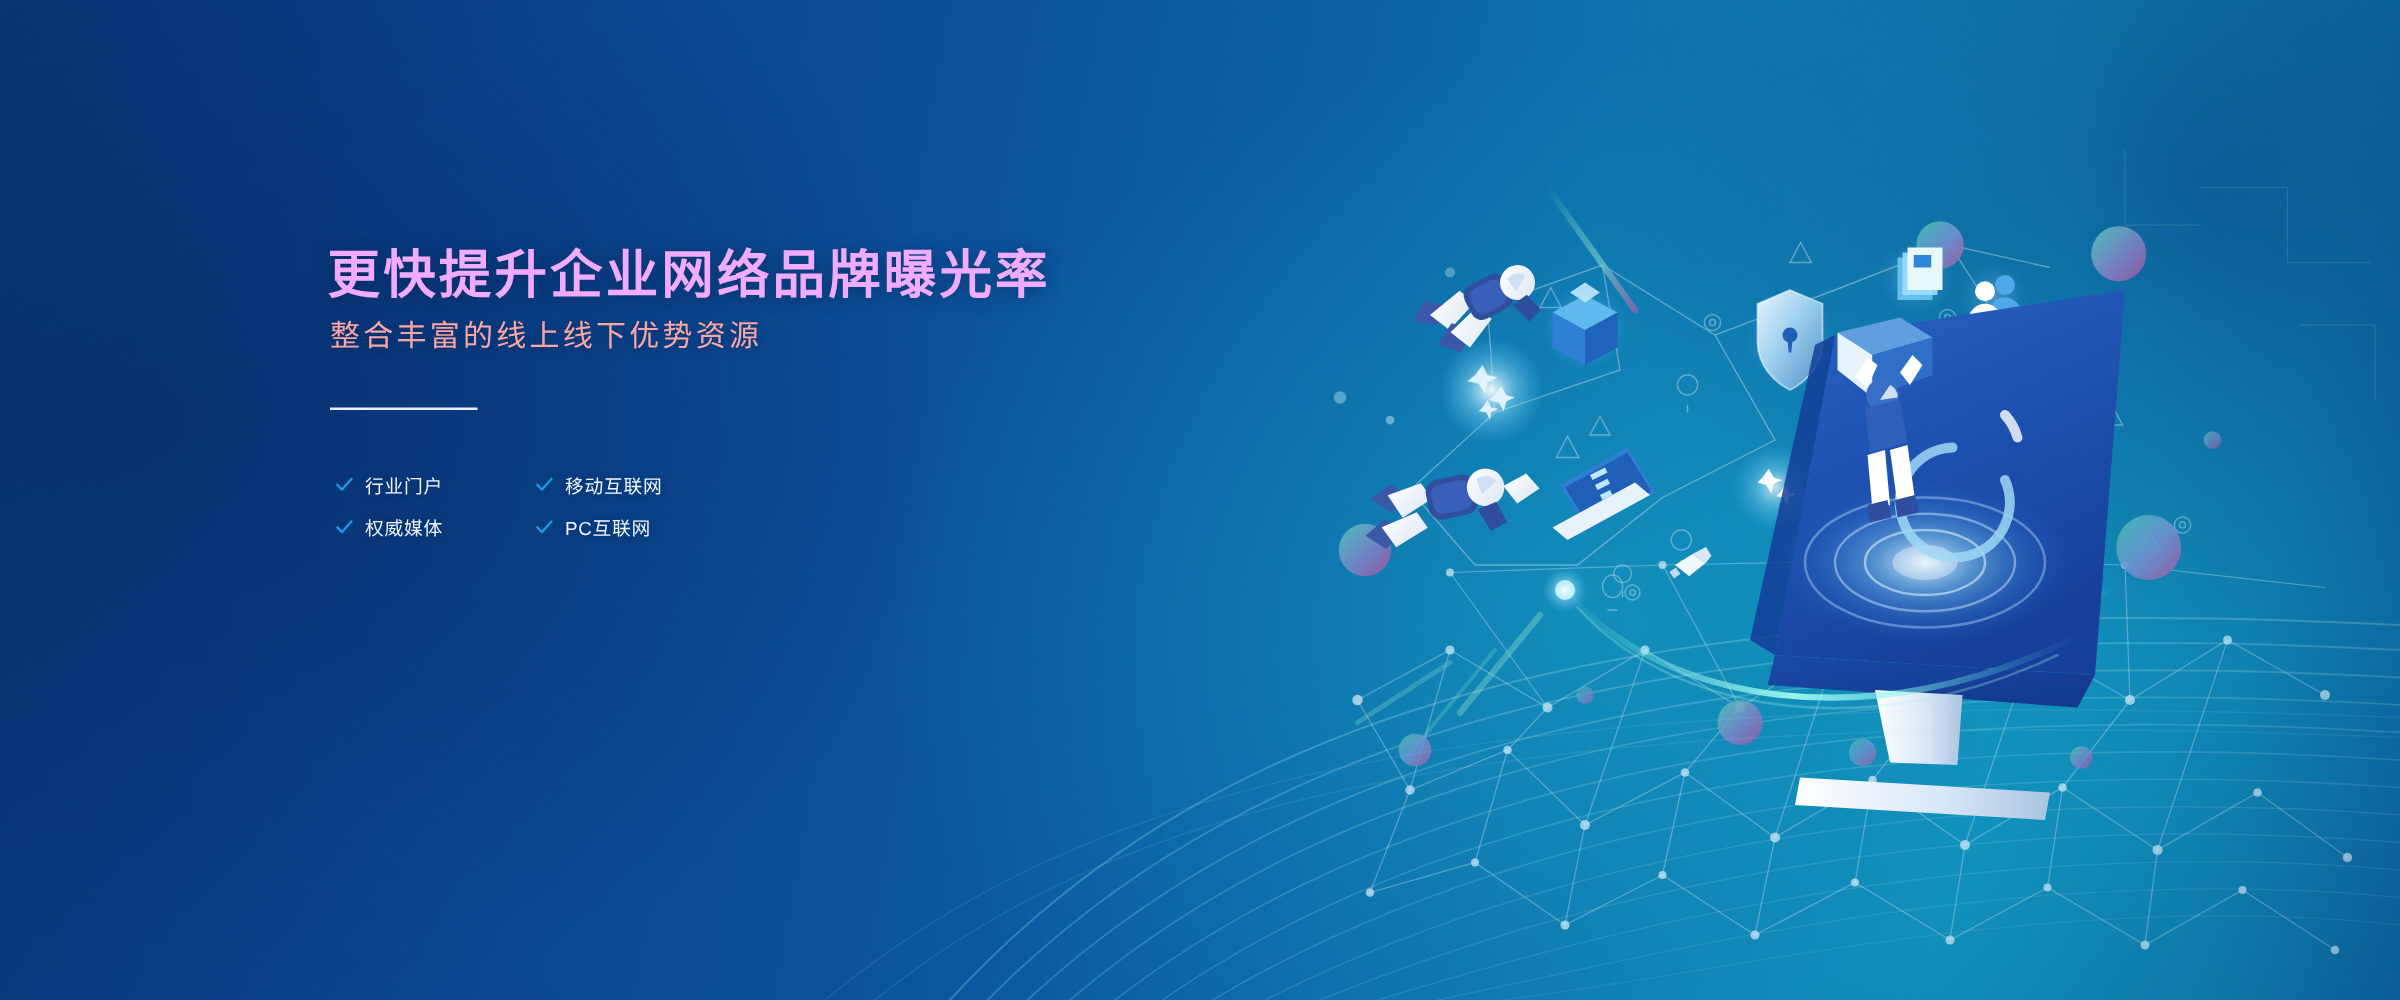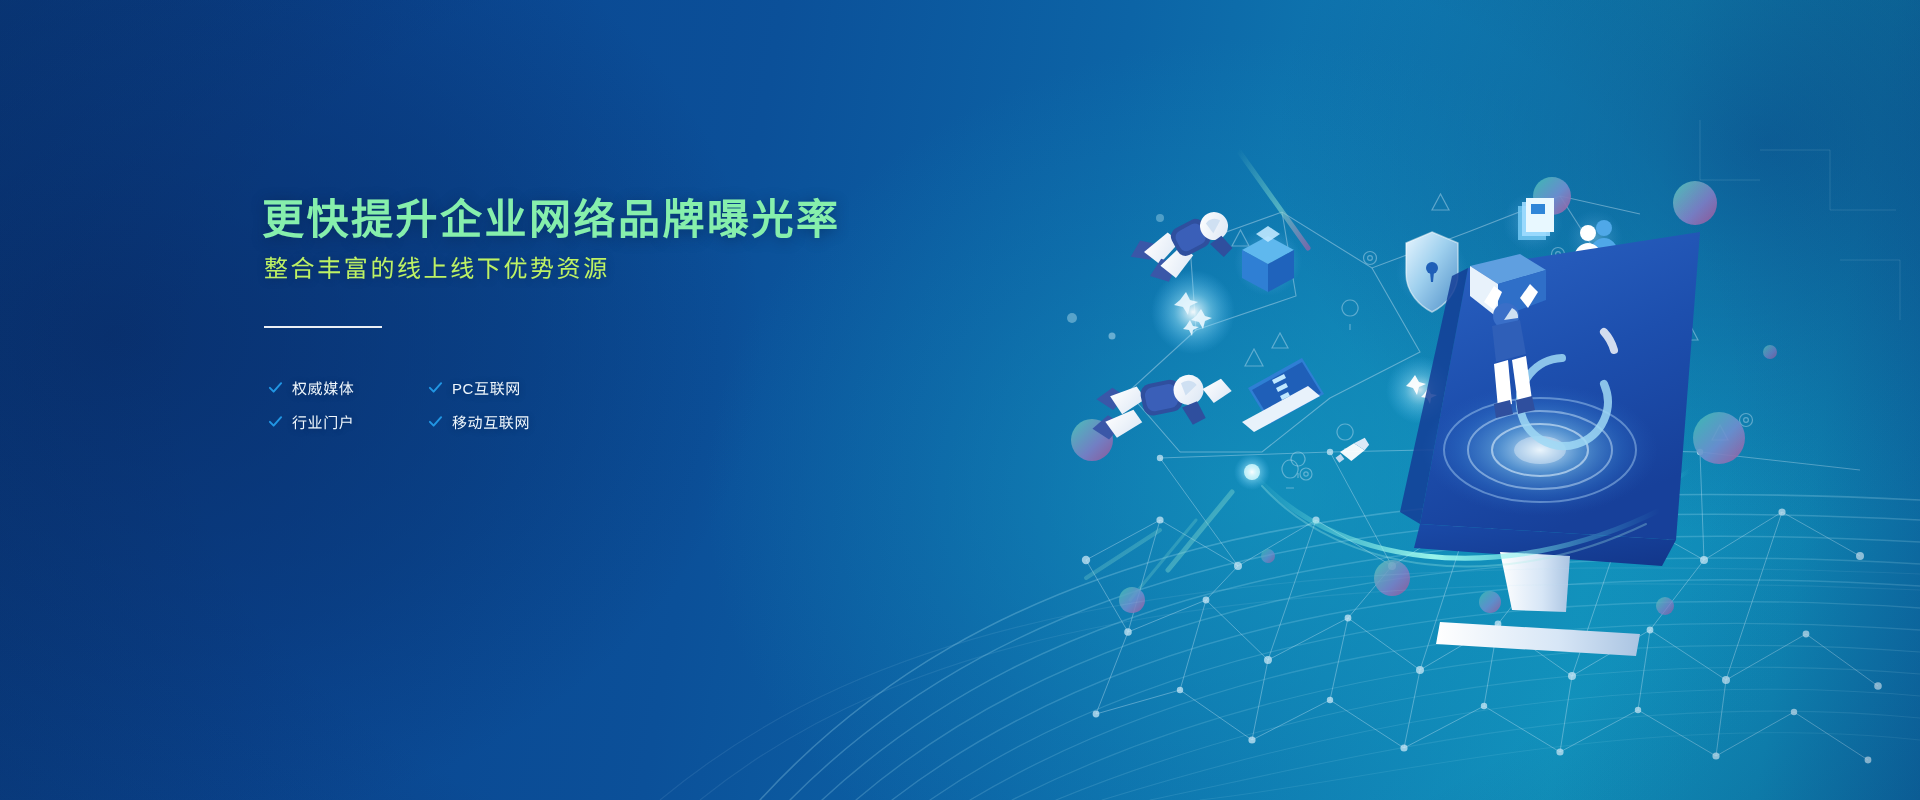--- a/index.html
+++ b/index.html
@@ -18,24 +18,24 @@
   .bg-radial-teal{position:absolute;inset:0;
     background:radial-gradient(ellipse 760px 620px at 66% 62%, rgba(22,162,196,.55) 0%, rgba(20,150,190,.22) 46%, rgba(20,150,190,0) 74%);}
   .bg-radial-tr{position:absolute;inset:0;
     background:radial-gradient(ellipse 700px 560px at 92% 18%, rgba(10,62,130,.55) 0%, rgba(10,62,130,0) 70%);}
   .bg-vignette{position:absolute;inset:0;
     background:radial-gradient(ellipse 1400px 900px at 50% 50%, rgba(0,0,0,0) 55%, rgba(4,28,66,.30) 100%);}
   .bg-svg{position:absolute;inset:0;}
   
   .content{position:absolute;left:262px;top:0;height:800px;width:620px;z-index:40;}
   .headline{position:absolute;top:185px;left:0;
-    font-size:42px;font-weight:bold;color:#86efac;letter-spacing:2.5px;
+    font-size:42px;font-weight:bold;color:#f0abfc;letter-spacing:2.5px;
     text-shadow:0 2px 14px rgba(3,26,62,.45);white-space:nowrap;}
   .subtitle{position:absolute;top:249px;left:2px;
-    font-size:24px;font-weight:normal;color:#bef264;letter-spacing:2.6px;
+    font-size:24px;font-weight:normal;color:#fca5a5;letter-spacing:2.6px;
     text-shadow:0 1px 8px rgba(3,26,62,.35);white-space:nowrap;}
   .divider{position:absolute;top:326px;left:2px;width:118px;height:2px;background:#ffffff;opacity:.92;}
   .feature-grid{position:absolute;top:370px;left:6px;width:330px;}
   .feat-row{display:flex;height:34px;align-items:center;margin-bottom:0;}
   .feat-row + .feat-row{margin-top:0;}
   .feat-cell{display:flex;align-items:center;}
   .feat-cell.col-a{width:160px;}
   .feat-cell.col-b{width:170px;}
   .tick{width:15px;height:15px;margin-right:9px;flex:0 0 auto;display:block;}
   .feat-label{font-size:15px;color:#eef6fc;letter-spacing:.6px;white-space:nowrap;
@@ -418,43 +418,43 @@
     <div class="divider"></div>
 
     <div class="feature-grid">
       <div class="feat-rows">
 
         <div class="feat-row">
           <div class="feat-cell col-a">
             <svg class="tick" viewBox="0 0 16 16">
               <path d="M2 8.4 L6 12.4 L14 3.4" fill="none" stroke="#2196e3" stroke-width="2.1" stroke-linecap="round" stroke-linejoin="round"></path>
             </svg>
+            <span class="feat-label">行业门户</span>
+          </div>
+          <div class="feat-cell col-b">
+            <svg class="tick" viewBox="0 0 16 16">
+              <path d="M2 8.4 L6 12.4 L14 3.4" fill="none" stroke="#2196e3" stroke-width="2.1" stroke-linecap="round" stroke-linejoin="round"></path>
+            </svg>
+            <span class="feat-label">移动互联网</span>
+          </div>
+        </div>
+
+        <div class="feat-row">
+          <div class="feat-cell col-a">
+            <svg class="tick" viewBox="0 0 16 16">
+              <path d="M2 8.4 L6 12.4 L14 3.4" fill="none" stroke="#2196e3" stroke-width="2.1" stroke-linecap="round" stroke-linejoin="round"></path>
+            </svg>
             <span class="feat-label">权威媒体</span>
           </div>
           <div class="feat-cell col-b">
             <svg class="tick" viewBox="0 0 16 16">
               <path d="M2 8.4 L6 12.4 L14 3.4" fill="none" stroke="#2196e3" stroke-width="2.1" stroke-linecap="round" stroke-linejoin="round"></path>
             </svg>
             <span class="feat-label">PC互联网</span>
           </div>
         </div>
 
-        <div class="feat-row">
-          <div class="feat-cell col-a">
-            <svg class="tick" viewBox="0 0 16 16">
-              <path d="M2 8.4 L6 12.4 L14 3.4" fill="none" stroke="#2196e3" stroke-width="2.1" stroke-linecap="round" stroke-linejoin="round"></path>
-            </svg>
-            <span class="feat-label">行业门户</span>
-          </div>
-          <div class="feat-cell col-b">
-            <svg class="tick" viewBox="0 0 16 16">
-              <path d="M2 8.4 L6 12.4 L14 3.4" fill="none" stroke="#2196e3" stroke-width="2.1" stroke-linecap="round" stroke-linejoin="round"></path>
-            </svg>
-            <span class="feat-label">移动互联网</span>
-          </div>
-        </div>
-
 
       </div>
     </div>
 
   </div>
 </div>
 
 </body></html>

